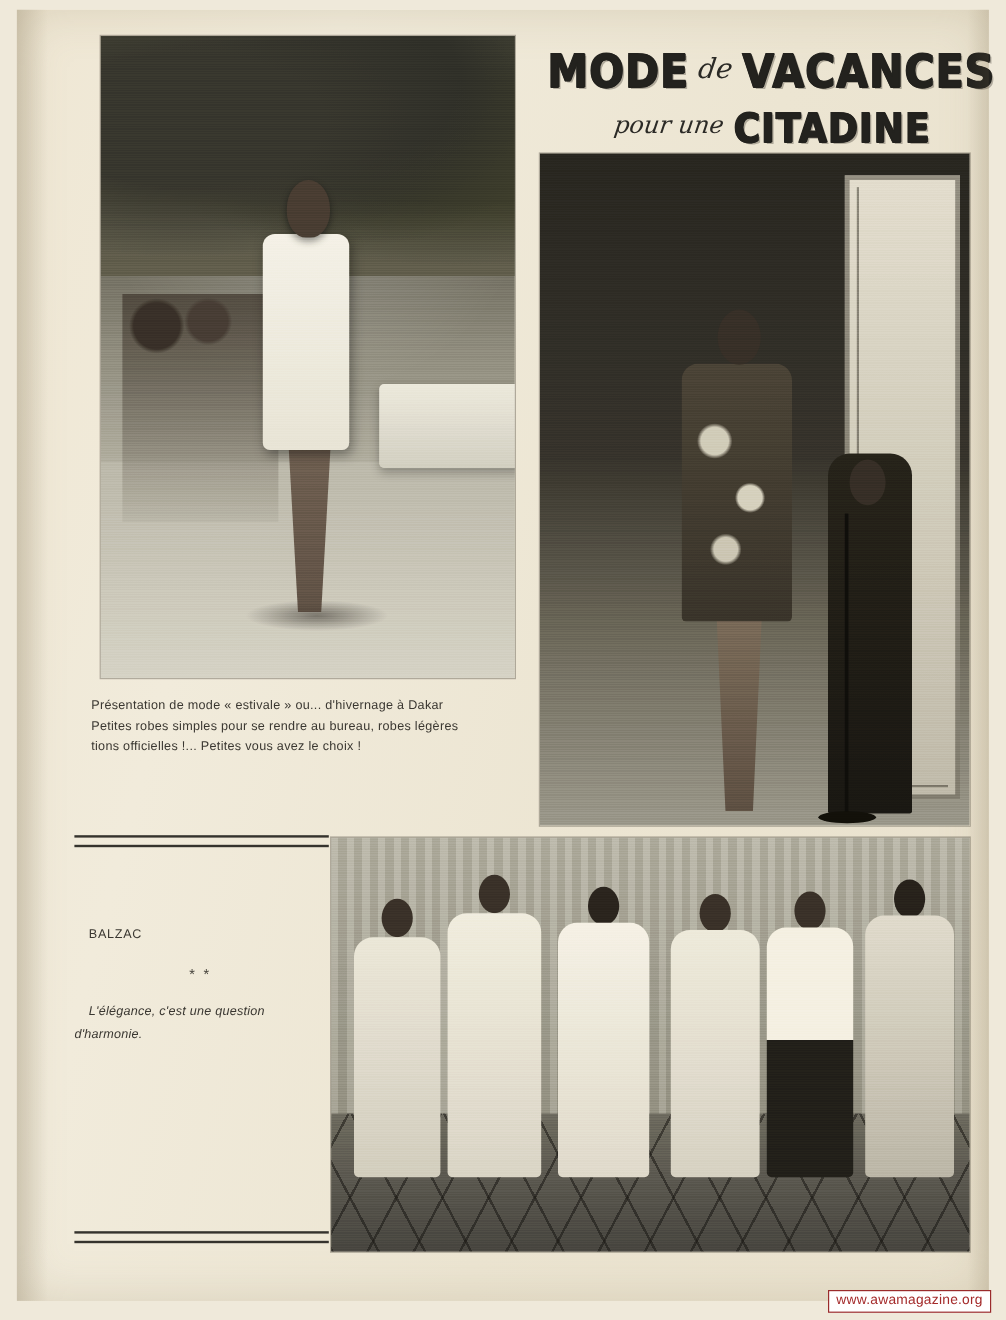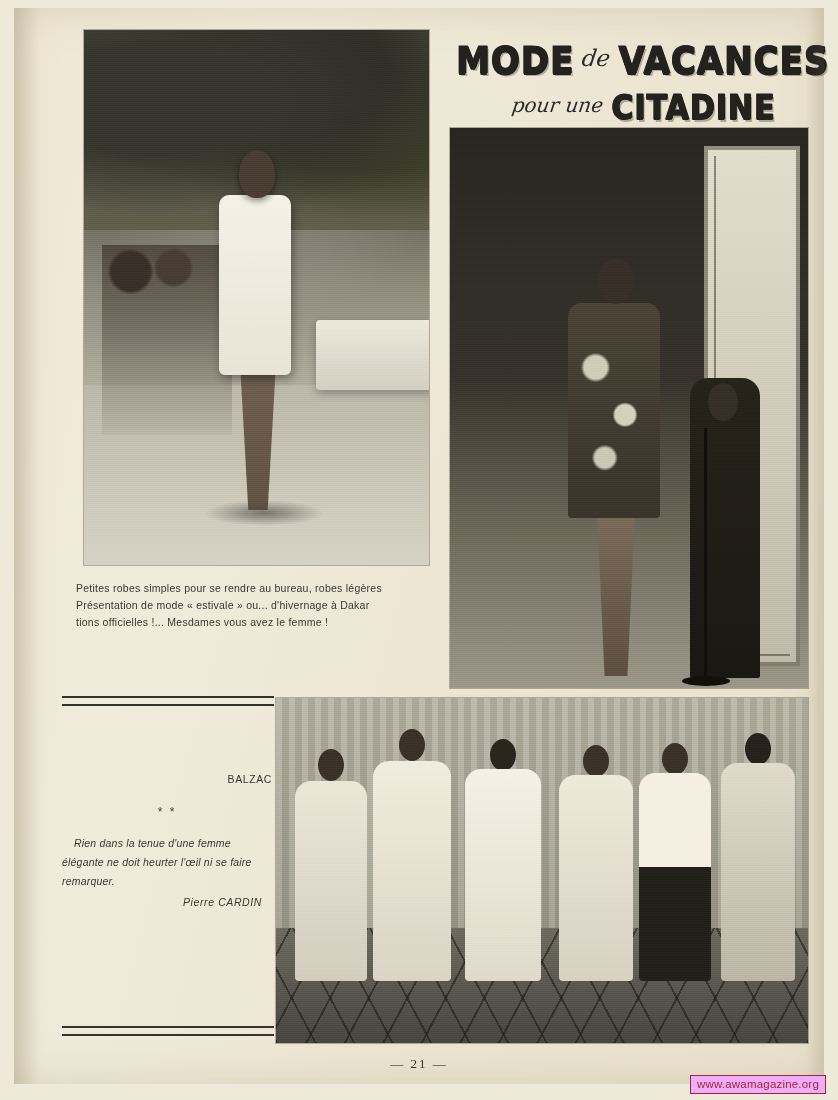--- a/index.html
+++ b/index.html
@@ -220,21 +220,21 @@
     font-size:10.5px;line-height:17px;color:#3a3731;
     letter-spacing:.25px;
   }
   .quotes{
     position:absolute;left:48px;top:760px;width:210px;
     font-family:"Liberation Sans", sans-serif;
     font-size:10.5px;line-height:19px;color:#3a3731;
     letter-spacing:.2px;
   }
   .quotes p{margin:0 0 14px 0;text-indent:12px;}
-  .attrib{display:block;text-align:right;margin:2px 0 0 0;letter-spacing:.6px;}
+  .attrib{display:block;text-align:left;margin:2px 0 0 0;letter-spacing:.6px;}
   .attrib.right{text-align:right;padding-right:10px;}
   .stars{display:block;text-align:center;font-size:12px;letter-spacing:2px;margin:6px 0 12px 0;color:#44413a;}
   .italicq{font-style:italic;}
 
   .rule{
     position:absolute;left:48px;background:transparent;
     height:6px;width:212px;
     border-top:2px solid #35332d;border-bottom:2px solid #35332d;
   }
   #rule-top{top:688px;}
@@ -243,21 +243,21 @@
   .pagenum{
     position:absolute;left:0;right:0;top:1048px;
     text-align:center;font-size:13px;color:#35332d;
     font-family:"Liberation Serif", serif;letter-spacing:2px;
   }
 
   
   .watermark{
     position:absolute;right:12px;bottom:6px;
     border:1px solid #9a2b2b;
-    background:#f0abfc;
+    background:#ffffff;
     color:#a42b2b;
     font-size:11.5px;
     padding:2px 6px 3px 6px;
     font-family:"Liberation Sans", sans-serif;
     letter-spacing:.2px;
   }
 </style>
 </head>
 <body>
 
@@ -324,36 +324,34 @@
     </div>
     <div class="grpfig" style="left:444px;width:76px;height:248px;">
       <div class="gh" style="top:0;background:#2b2620;"></div>
       <div class="gb" style="width:74px;height:218px;background:linear-gradient(180deg,#dcd7c8,#b9b4a5);"></div>
     </div>
 
     <div class="ph-grain"></div>
   </div>
 
   <div class="caption">
+    <div>Présentation de mode « estivale » ou... d'hivernage à Dakar</div>
     <div>Petites robes simples pour se rendre au bureau, robes légères</div>
-    <div>Présentation de mode « estivale » ou... d'hivernage à Dakar</div>
-    <div>tions officielles !... Mesdames vous avez le femme !</div>
+    <div>tions officielles !... Petites vous avez le choix !</div>
   </div>
 
   <div class="rule" id="rule-top"></div>
   <div class="rule" id="rule-bottom"></div>
 
   <div class="quotes">
     <p>
       <span class="attrib">BALZAC</span>
     </p>
     <span class="stars">* *</span>
     <p class="italicq">
-      <span>Rien dans la tenue d'une femme élégante ne doit heurter l'œil ni se faire remarquer.</span>
-      <span class="attrib right">Pierre CARDIN</span>
+      <span>L'élégance, c'est une question d'harmonie.</span>
     </p>
   </div>
 
-  <div class="pagenum">— 21 —</div>
 
 </div>
 
 <div class="watermark">www.awamagazine.org</div>
 
 </body></html>

